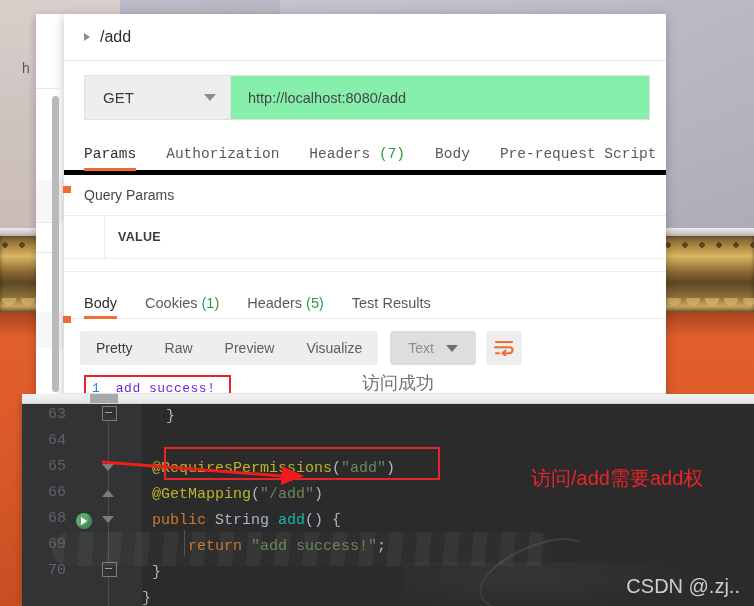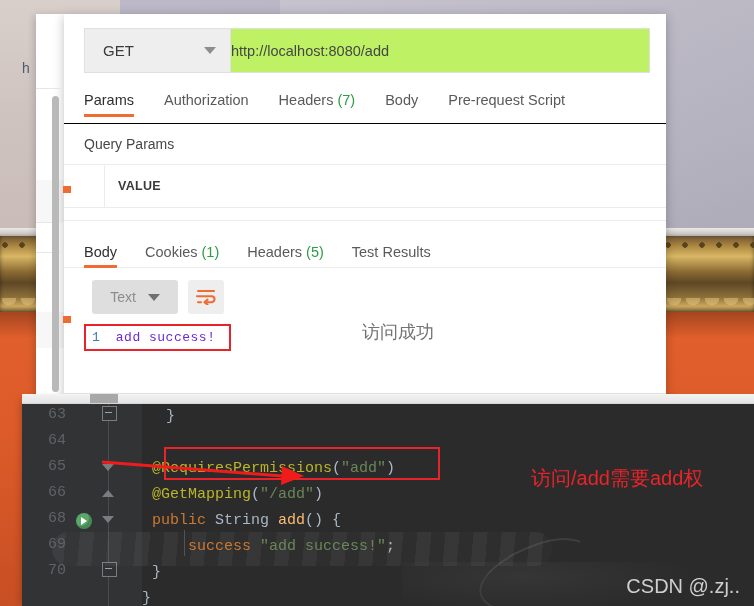--- a/index.html
+++ b/index.html
@@ -59,27 +59,27 @@
   .req-name{font-size:16px;color:#2f2f2f;}
 
   
   .pm-row-url{padding:14px 16px 12px 20px;display:flex;align-items:stretch;}
   .method-box{width:146px;height:45px;background:#eee;border:1px solid #e0e0e0;
     border-right:none;display:flex;align-items:center;justify-content:space-between;
     padding:0 14px 0 18px;box-sizing:border-box;}
   .method-label{font-size:15px;color:#3a3a3a;}
   .method-caret{width:0;height:0;border-top:7px solid #8d8d8d;border-left:6px solid transparent;
     border-right:6px solid transparent;}
-  .url-box{flex:1;height:45px;background:#bef264;border:1px solid #e0e0e0;
-    display:flex;align-items:center;padding:0 0;box-sizing:border-box;}
+  .url-box{flex:1;height:45px;background:#86efac;border:1px solid #e0e0e0;
+    display:flex;align-items:center;padding:0 17px;box-sizing:border-box;}
   .url-text{font-size:14.5px;color:#464646;}
 
   
-  .pm-tabs{display:flex;align-items:center;padding:0 0 0 20px;height:38px;
-    border-bottom:1px solid #000000;}
+  .pm-tabs{display:flex;align-items:flex-end;padding:0 0 0 20px;height:38px;
+    border-bottom:5px solid #000000;font-family:Liberation Mono, monospace;}
   .pm-tab{font-size:14.5px;color:#5a5a5a;margin-right:30px;padding-bottom:8px;
     position:relative;white-space:nowrap;}
   .pm-tab.active{color:#2f2f2f;}
   .pm-tab.active:after{content:"";position:absolute;left:0;right:0;bottom:-1px;height:3px;
     background:#ef6c33;}
   .cnt{color:#2e9b45;}
 
   
   .qp-label{font-size:14px;color:#474747;padding:12px 0 12px 20px;}
   .qp-table{border-top:1px solid #ececec;border-bottom:1px solid #ececec;display:flex;height:42px;}
@@ -134,21 +134,21 @@
   .code-area{position:absolute;left:120px;top:0;right:0;height:204px;}
   .cline{height:26px;line-height:26px;position:relative;}
   .lnum{position:absolute;left:0;width:44px;text-align:right;font-size:15px;color:#606366;
     font-family:"Liberation Mono", monospace;}
   .ctext{font-family:"Liberation Mono", monospace;font-size:15px;white-space:pre;
     color:#a9b7c6;}
   .tk-anno{color:#bbb529;}
   .tk-str{color:#6a8759;}
   .tk-kw{color:#cc7832;}
   .tk-cls{color:#a9b7c6;}
-  .tk-mth{color:#fdba74;}
+  .tk-mth{color:#14b8a6;}
   .tk-pn{color:#a9b7c6;}
   .run-icon{position:absolute;left:54px;top:5px;width:16px;height:16px;border-radius:50%;
     background:#59a869;box-shadow:inset -3px -3px 0 rgba(0,0,0,.18);}
   .run-icon:after{content:"";position:absolute;left:5px;top:3.5px;
     border-left:6px solid #ffffff;border-top:4px solid transparent;border-bottom:4px solid transparent;}
   .fold-rail{position:absolute;left:86px;top:0;width:1px;height:204px;background:#4a4d50;}
   .fold-mark{position:absolute;left:80px;width:13px;height:13px;border:1px solid #7a7d80;
     background:#313335;}
   .fold-mark:after{content:"";position:absolute;left:2px;top:5px;width:7px;height:1px;background:#9aa0a6;}
   .fold-tri-d{position:absolute;left:80px;width:0;height:0;border-left:6.5px solid transparent;
@@ -198,20 +198,24 @@
 <div class="sb-divider" style="top:252px;"></div>
 <div class="sb-fade" style="top:312px;height:36px;"></div>
 <div id="sb-scroll-track">
   <div id="sb-scroll-thumb"></div>
 </div>
 <div class="sb-mark" style="top:186px;"></div>
 <div class="sb-mark" style="top:316px;"></div>
 
 <div id="postman">
 
+  <div class="pm-row-name">
+    <div class="caret"></div>
+    <div class="req-name">/add</div>
+  </div>
 
   <div class="pm-row-url">
     <div class="method-box">
       <span class="method-label">GET</span>
       <span class="method-caret"></span>
     </div>
     <div class="url-box">
       <span class="url-text">http://localhost:8080/add</span>
     </div>
   </div>
@@ -253,20 +257,26 @@
     <div class="resp-tab">
       <span>Headers</span>
       <span class="cnt">(5)</span>
     </div>
     <div class="resp-tab">
       <span>Test Results</span>
     </div>
   </div>
 
   <div class="fmt-bar">
+    <div class="fmt-group">
+      <div class="fmt-item sel">Pretty</div>
+      <div class="fmt-item">Raw</div>
+      <div class="fmt-item">Preview</div>
+      <div class="fmt-item">Visualize</div>
+    </div>
     <div class="type-sel">
       <span>Text</span>
       <span class="type-caret"></span>
     </div>
     <div class="wrap-btn">
       <svg width="20" height="16" viewBox="0 0 20 16">
         <rect x="1" y="1" width="18" height="2.1" rx="1" fill="#ef6c33"></rect>
         <path d="M1 7.2 h14.5 a3 3 0 0 1 0 6 h-6" stroke="#ef6c33" stroke-width="2.1" fill="none" stroke-linecap="round"></path>
         <path d="M11.5 10.6 L8.4 13.2 L11.5 15.6" stroke="#ef6c33" stroke-width="2.1" fill="none" stroke-linecap="round" stroke-linejoin="round"></path>
         <rect x="1" y="12.2" width="5" height="2.1" rx="1" fill="#ef6c33"></rect>
@@ -329,21 +339,21 @@
           <span class="lnum">70</span>
         </div>
     </div>
 
     <div class="code-area">
       <div class="cline"><span class="ctext" style="margin-left:24px;"><span class="tk-pn">}</span></span></div>
       <div class="cline"><span class="ctext"></span></div>
       <div class="cline"><span class="ctext" style="margin-left:10px;"><span class="tk-anno">@RequiresPermissions</span><span class="tk-pn">(</span><span class="tk-str">"add"</span><span class="tk-pn">)</span></span></div>
       <div class="cline"><span class="ctext" style="margin-left:10px;"><span class="tk-anno">@GetMapping</span><span class="tk-pn">(</span><span class="tk-str">"/add"</span><span class="tk-pn">)</span></span></div>
       <div class="cline"><span class="ctext" style="margin-left:10px;"><span class="tk-kw">public </span><span class="tk-cls">String </span><span class="tk-mth">add</span><span class="tk-pn">() {</span></span></div>
-      <div class="cline"><span class="ctext" style="margin-left:46px;"><span class="tk-kw">success </span><span class="tk-str">"add success!"</span><span class="tk-pn">;</span></span></div>
+      <div class="cline"><span class="ctext" style="margin-left:46px;"><span class="tk-kw">return </span><span class="tk-str">"add success!"</span><span class="tk-pn">;</span></span></div>
       <div class="cline"><span class="ctext" style="margin-left:10px;"><span class="tk-pn">}</span></span></div>
       <div class="cline"><span class="ctext"><span class="tk-pn">}</span></span></div>
     </div>
 
     <div class="code-redbox" style="left:142px;top:45px;width:272px;height:29px;"></div>
 
     <svg id="arrow" style="left:60px;top:50px;width:480px;height:42px;">
       <line x1="20" y1="10" x2="200" y2="24" stroke="#f01c1c" stroke-width="3"></line>
       <polygon points="200,14 222,24 199,33" fill="#f01c1c"></polygon>
     </svg>

